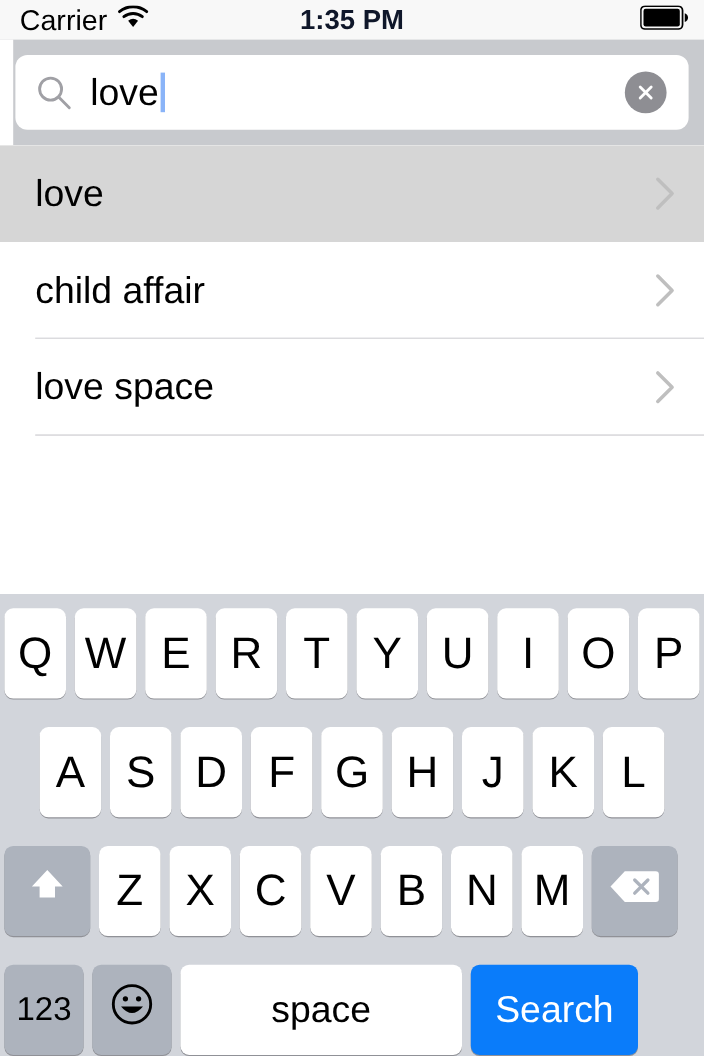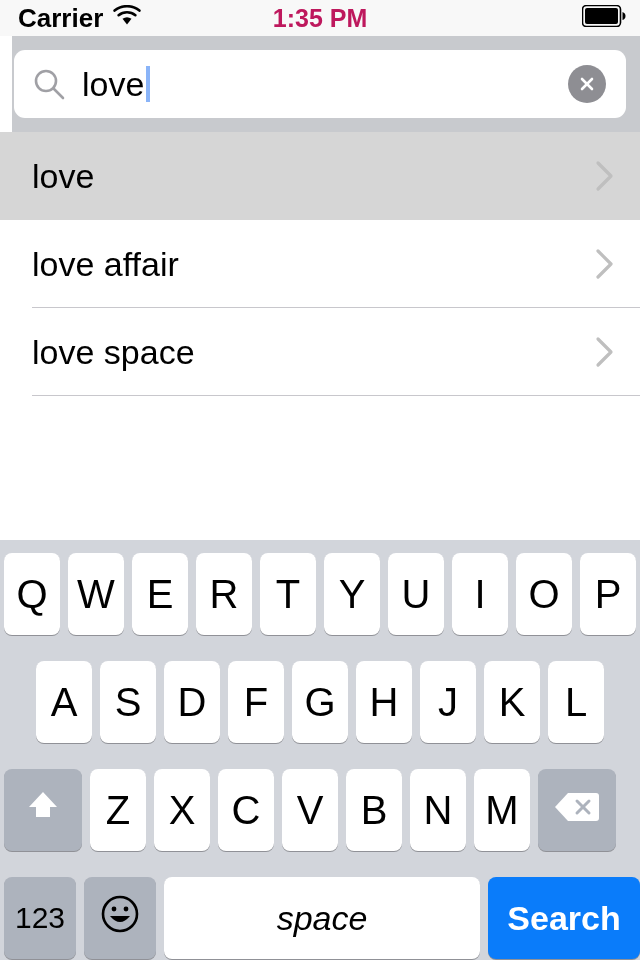--- a/index.html
+++ b/index.html
@@ -11,24 +11,24 @@
   }
   #screen { position:relative; width:640px; height:960px; background:#fff; }
 
   
   .status-bar {
     position:absolute; top:0; left:0; width:640px; height:36px;
     background:#f8f8f8;
     display:flex; align-items:center;
   }
   .sb-left { position:absolute; left:18px; display:flex; align-items:center; gap:9px; }
-  .sb-carrier { font-size:26px; color:#000; letter-spacing:0px;font-weight:bold; }
+  .sb-carrier { font-size:26px; color:#000; letter-spacing:0px; }
   .sb-center {
     position:absolute; left:0; width:640px; text-align:center;
-    font-size:25px; font-weight:bold; color:#be185d;
+    font-size:25px; font-weight:bold; color:#0f172a;
   }
   .sb-right { position:absolute; right:14px; display:flex; align-items:center; }
 
   
   .search-container {
     position:absolute; top:36px; left:0; width:640px; height:96px;
     background:#c8cace;
   }
   .search-container .left-edge {
     position:absolute; left:0; top:0; width:12px; height:96px; background:#ffffff;
@@ -94,24 +94,24 @@
   }
   .key-fn {
     background:#adb3bd;
     box-shadow:0 1px 0 rgba(136,138,143,0.9);
     text-align:right;
   }
   .key-shift { width:78px; }
   .key-delete { width:78px; margin-right:0; }
   .key-123 { width:72px; font-size:30px; }
   .key-emoji { width:72px; }
-  .key-space { width:316px; font-size:34px;font-style:italic; }
+  .key-space { width:256px; font-size:34px; }
   .key-search {
     width:152px; margin-right:0; background:#0a7cfa;
-    color:#ffffff; font-size:34px;font-weight:bold;
+    color:#ffffff; font-size:34px;
   }
 </style>
 </head>
 <body>
 
 <div id="screen">
 
   <div class="status-bar">
     <div class="sb-left">
       <span class="sb-carrier">Carrier</span>
@@ -163,21 +163,21 @@
       <span class="row-label">love</span>
       <span class="row-chevron">
         <svg width="22" height="36" viewBox="0 0 22 36">
             <polyline points="4,5 17,18 4,31" fill="none" stroke="#bfbfbf" stroke-width="3.2" stroke-linecap="round" stroke-linejoin="round"></polyline>
           </svg>
       </span>
       <span class="row-sep"></span>
     </div>
 
     <div class="row">
-      <span class="row-label">love affair</span>
+      <span class="row-label">child affair</span>
       <span class="row-chevron">
         <svg width="22" height="36" viewBox="0 0 22 36">
             <polyline points="4,5 17,18 4,31" fill="none" stroke="#bfbfbf" stroke-width="3.2" stroke-linecap="round" stroke-linejoin="round"></polyline>
           </svg>
       </span>
       <span class="row-sep"></span>
     </div>
 
 
     <div class="row">

